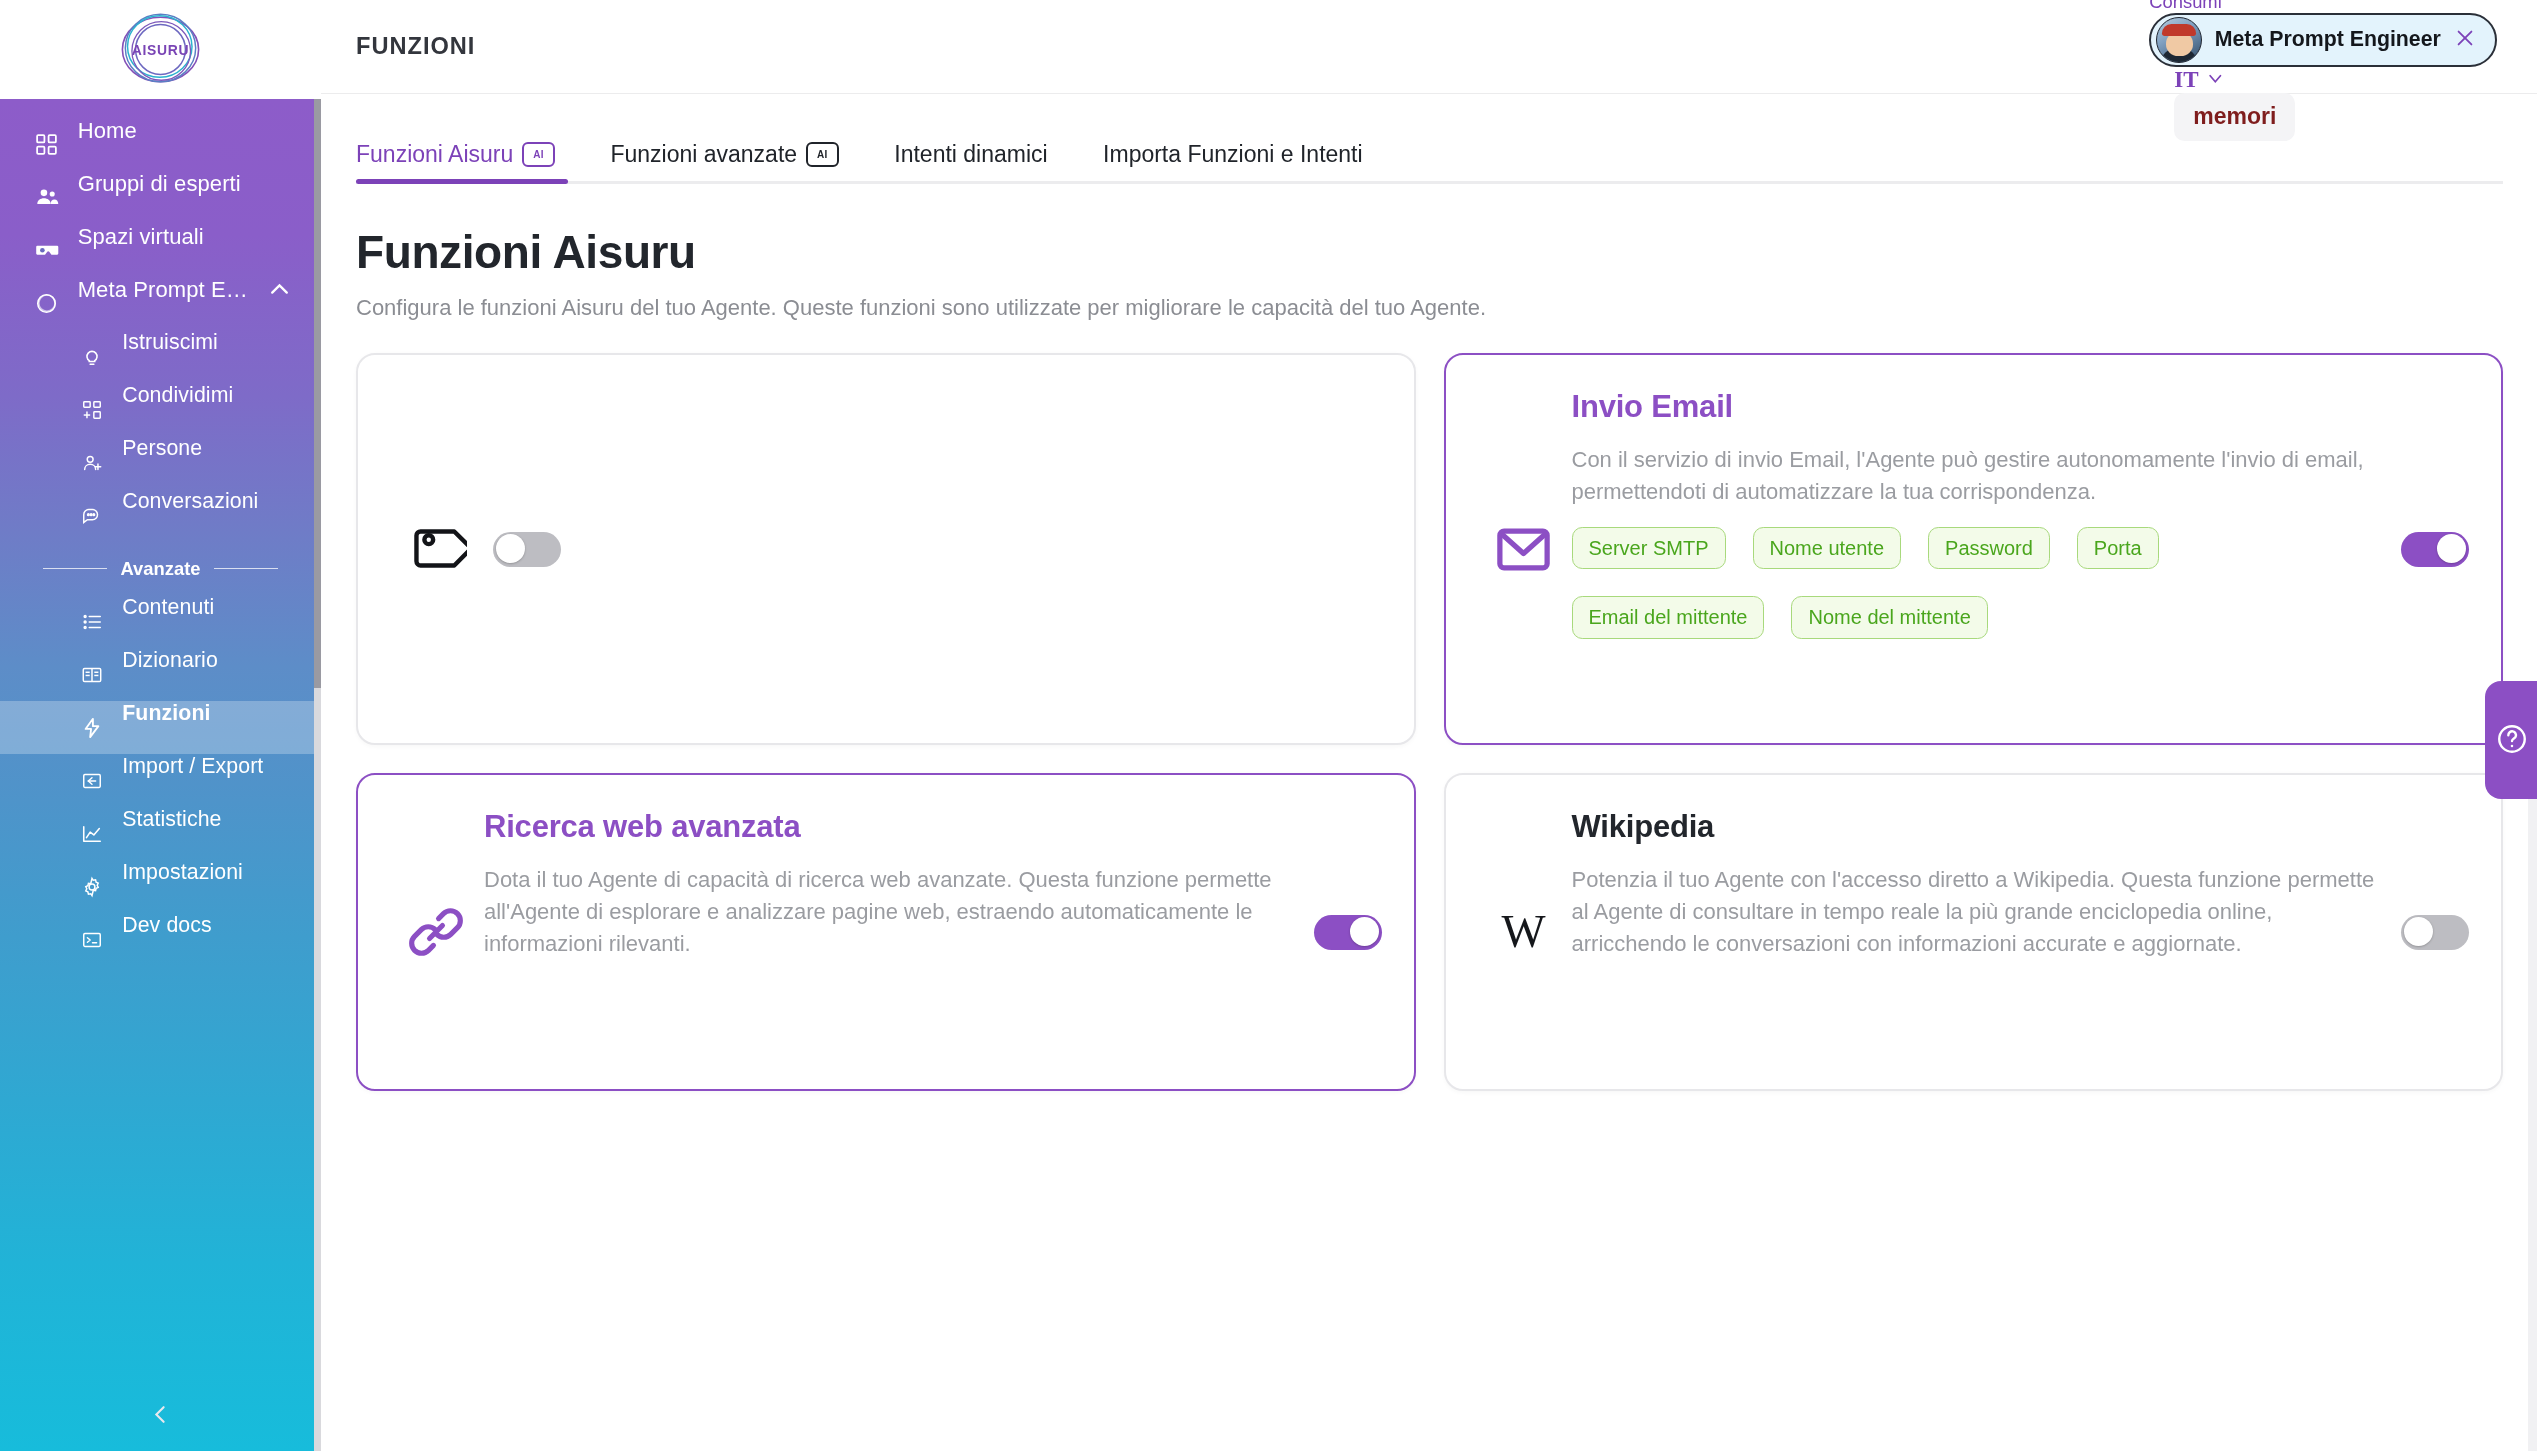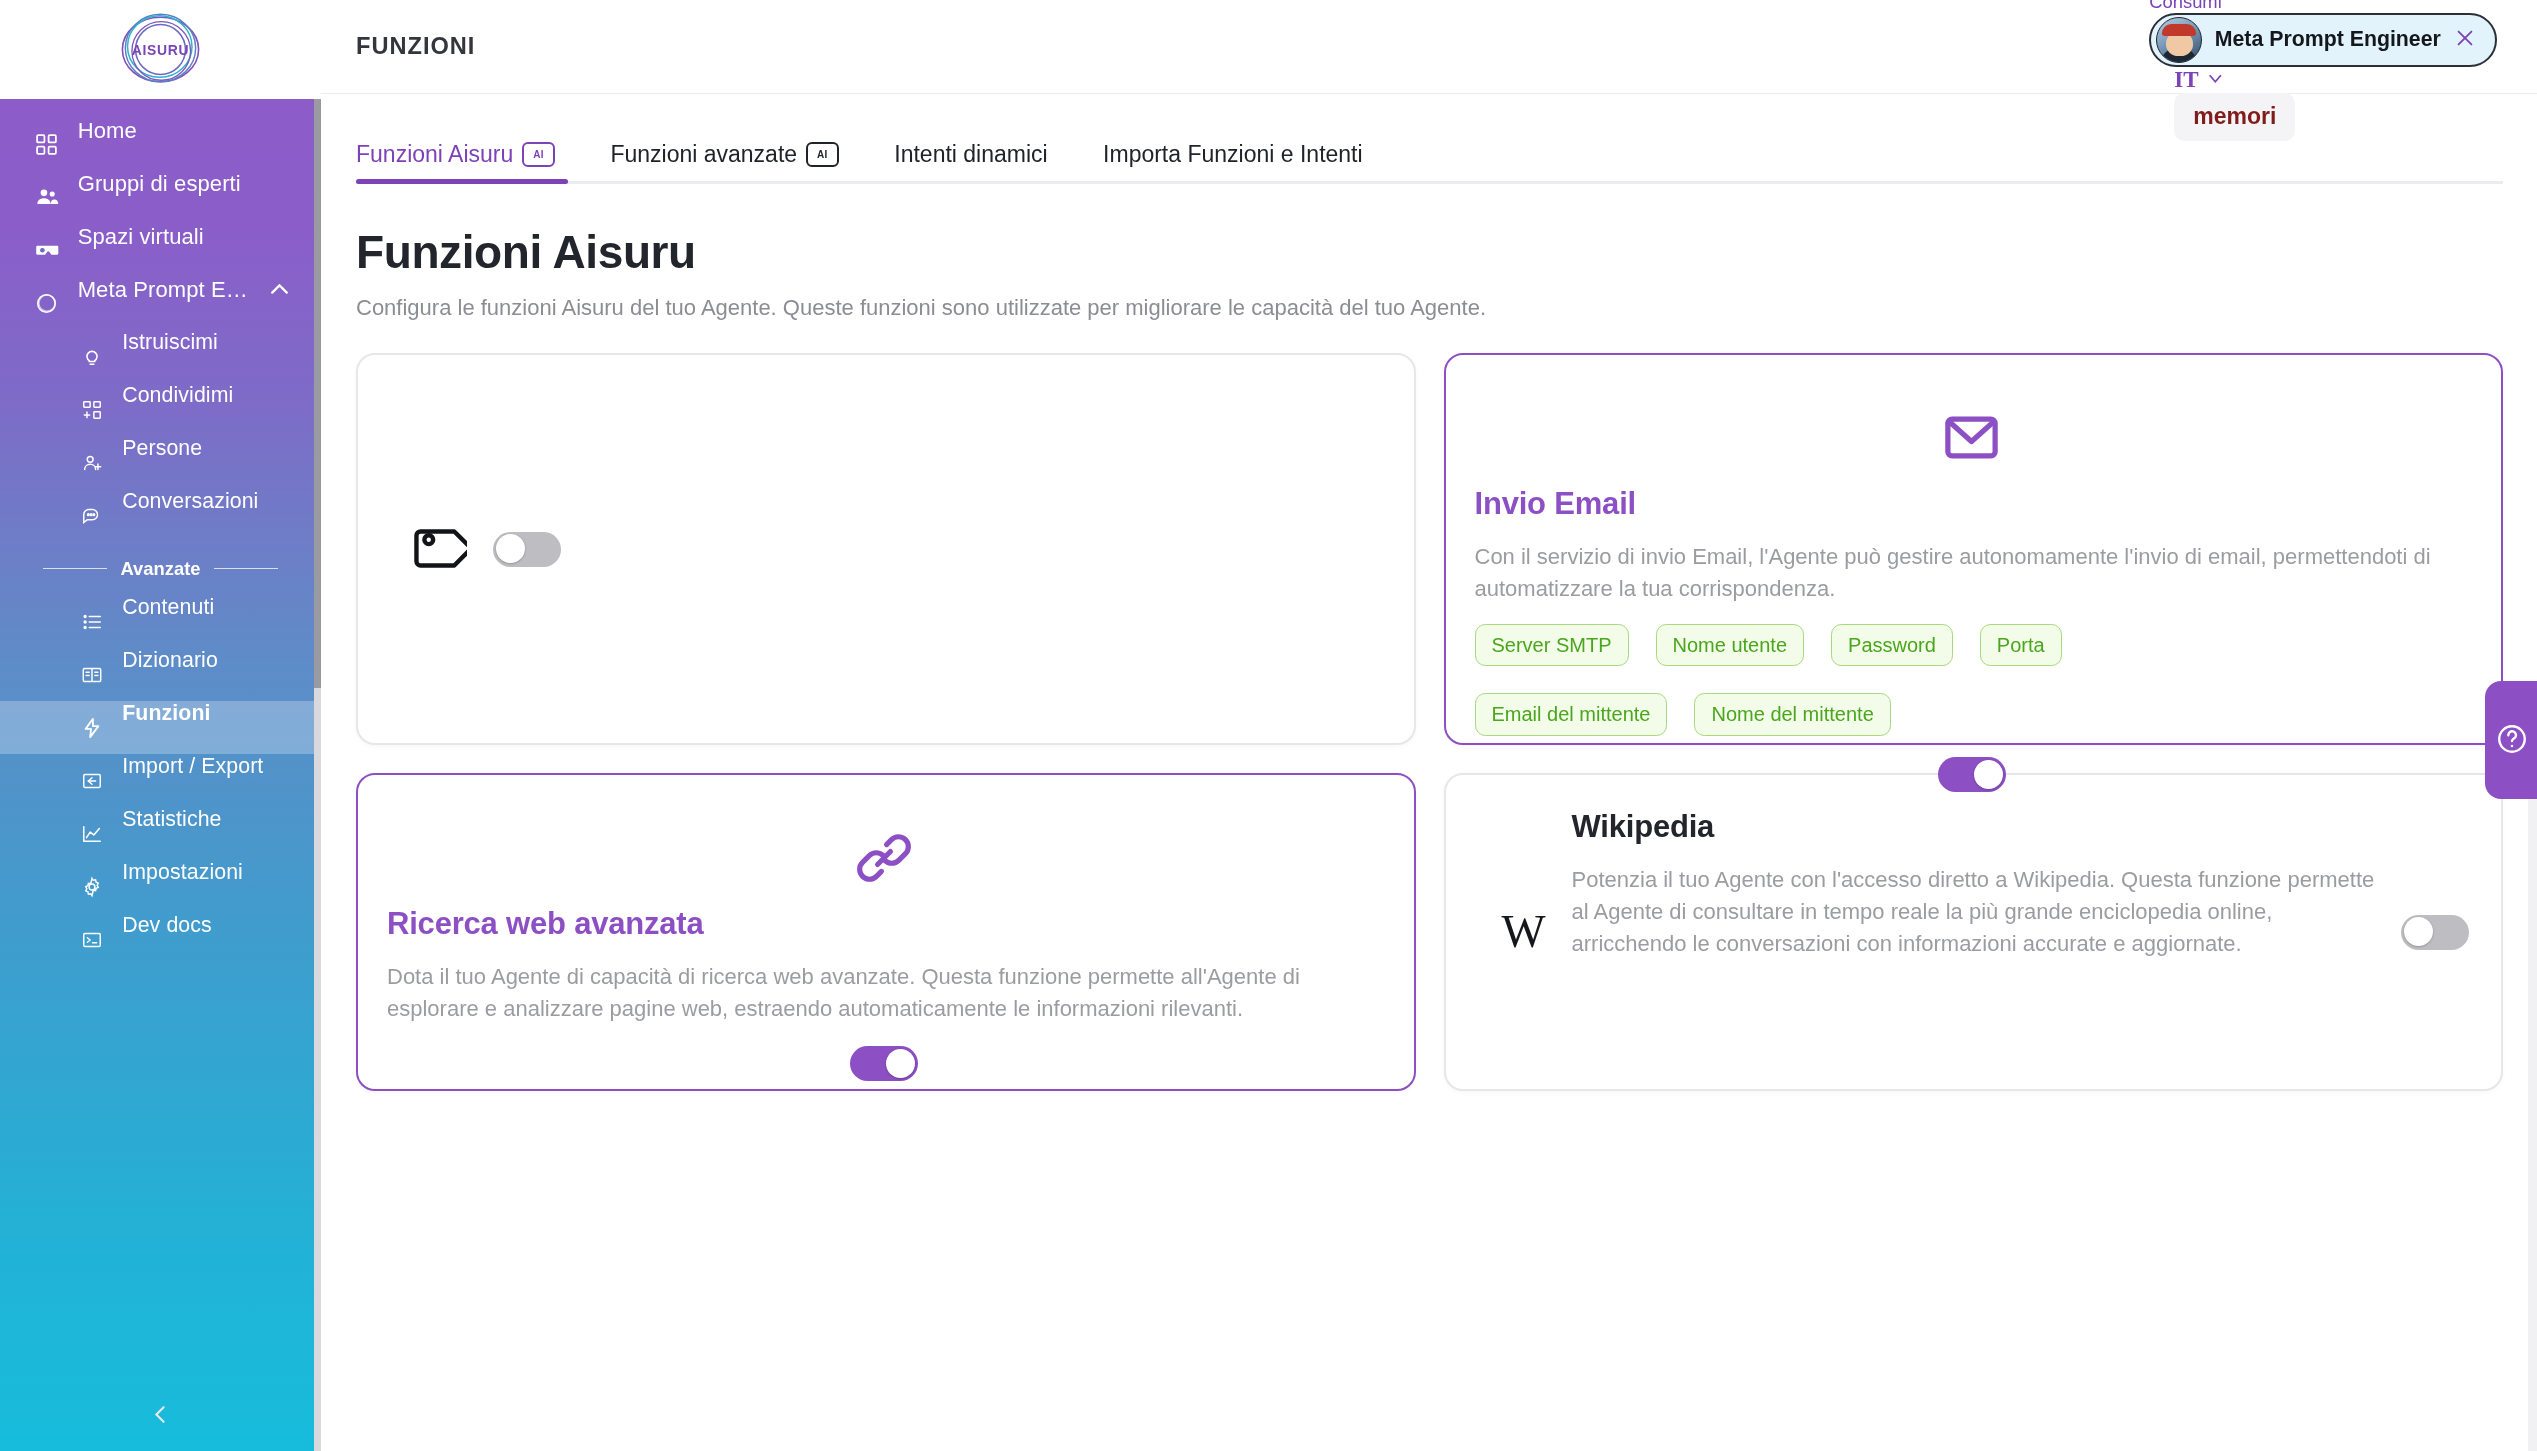--- a/index.html
+++ b/index.html
@@ -163,21 +163,21 @@
   }
   .card {
     border: 2.2px solid #e7e7ea; border-radius: 19px;
     background: #fff; min-height: 0;
     display: flex; align-items: flex-start;
     padding: 34px 32px 34px 29px;
     box-shadow: 0 1.5px 4.4px rgba(0,0,0,.03);
   }
   .card.r1 { height: 392px; }
   .card.r2 { height: 318px; }
-  .card.on { border-color: #8c4fc4; flex-direction: column; }
+  .card.on { border-color: #8c4fc4; }
   .card-ico {
     flex: 0 0 97px; width: 97px;
     display: flex; align-items: center; justify-content: center;
     align-self: center;
   }
   .card-body { flex: 1 1 auto; min-width: 0; padding-right: 11.8px; }
   .card-title { font-size: 31px; font-weight: bold; color: #22262c; letter-spacing: -0.2px; }
   .card.on .card-title { color: #8c4fc4; }
   .card-desc { font-size: 22px; line-height: 1.45; color: #9a9ca1; margin-top: 19px; }
   .chips { display: flex; flex-wrap: wrap; gap: 27px; margin-top: 19px; max-width: 618px; }

